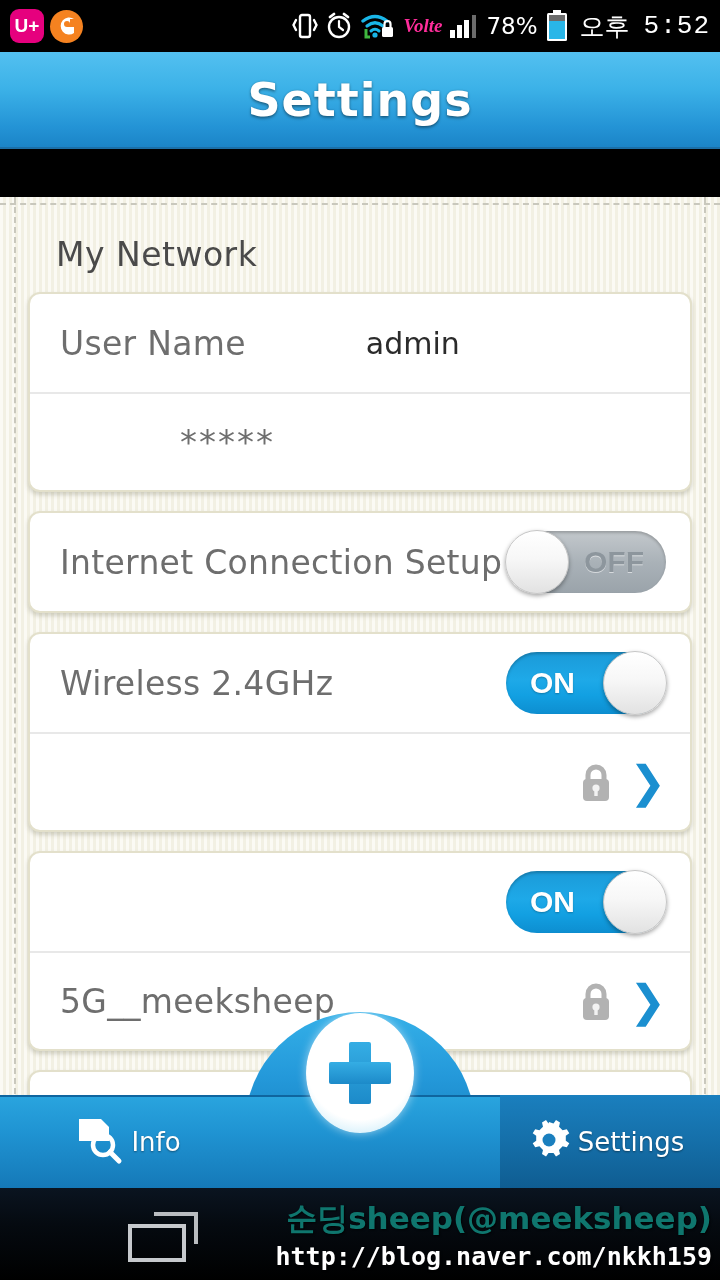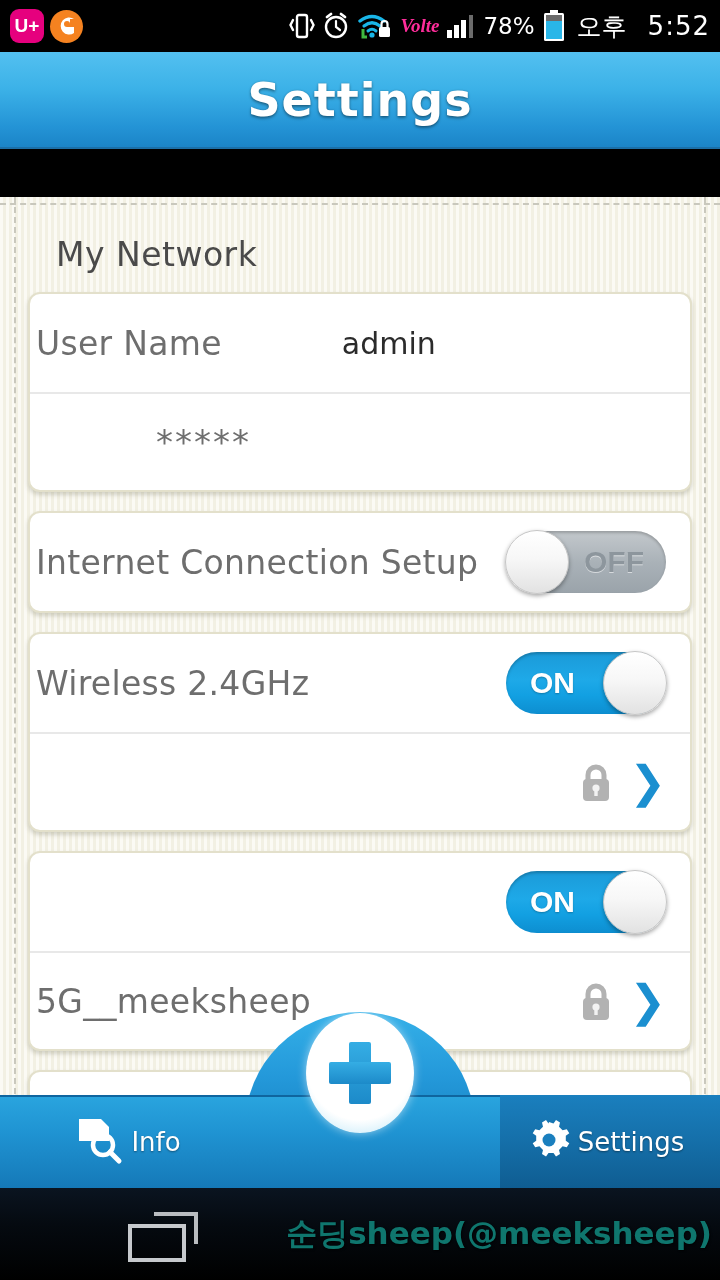--- a/index.html
+++ b/index.html
@@ -24,21 +24,21 @@
     font-family:"Liberation Sans",sans-serif;
   }
   .logo-orange{
     width:33px;height:33px;border-radius:50%;
     background:#f58220;display:flex;align-items:center;justify-content:center;
   }
   .sb-right{ margin-left:auto; display:flex; align-items:center; gap:7px; }
   .sb-icon{ display:flex; align-items:center; }
   .sb-batt-pct{ color:#fff; font-size:23px; }
   .sb-ampm{ color:#fff; font-size:25px; margin-left:4px; }
-  .sb-time{ color:#fff; font-size:26px; margin-left:14px; letter-spacing:1px;}
+  .sb-time{ color:#fff; font-size:26px; margin-left:7px; letter-spacing:1px;font-family:Liberation Mono, monospace;}
   .volte{ color:#ff2d9b; font-size:19px; font-weight:bold; font-style:italic;
           font-family:"Liberation Serif",serif; }
 
   
   .header{
     position:absolute; top:52px; left:0; width:720px; height:97px;
     background:linear-gradient(to bottom,#53c0f0 0%,#3cb2e8 38%,#2494d6 78%,#1b84c7 100%);
     display:flex; align-items:center; justify-content:center;
     border-bottom:2px solid #1b6fa8;
   }
@@ -75,21 +75,21 @@
   }
 
   .card{
     margin:0 28px 19px 28px;
     background:#fff;
     border:2px solid #e3e0cb;
     border-radius:12px;
     box-shadow:0 3px 4px rgba(120,118,96,.30);
   }
   .row{
-    height:98px; display:flex; align-items:center; padding:0 24px 0 6px;
+    height:98px; display:flex; align-items:center; padding:0 24px 0 30px;
     position:relative;
   }
   .row + .row{ border-top:2px solid #e8e8e8; }
   .row-label{
     font-size:33px; color:#6e6e6e; font-family:"DejaVu Sans", sans-serif;
     letter-spacing:.3px;
   }
   .row-value{
     font-size:30px; color:#2b2b2b; margin-left:120px;
     font-family:"DejaVu Sans", sans-serif;
@@ -396,13 +396,14 @@
 </div>
 
 <div class="androidbar">
   <div class="recents">
     <span class="r-back"></span>
     <span class="r-front"></span>
   </div>
 </div>
 <div class="watermark">
   <div class="wm-line1">순딩sheep(@meeksheep)</div>
+  <div class="wm-line2">http://blog.naver.com/nkkh159</div>
 </div>
 
 </body></html>

